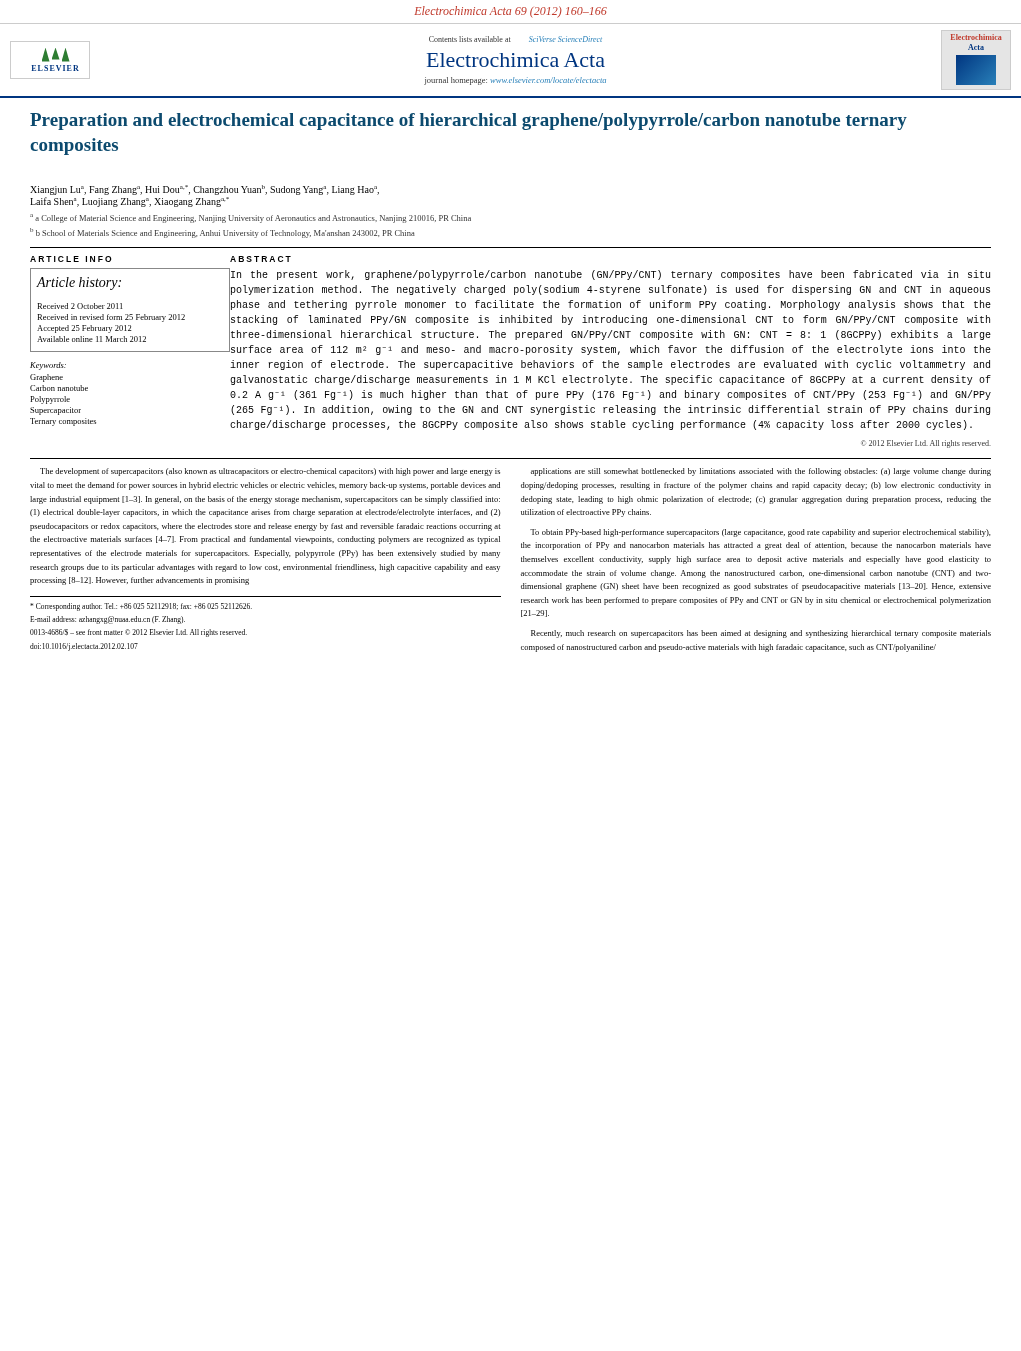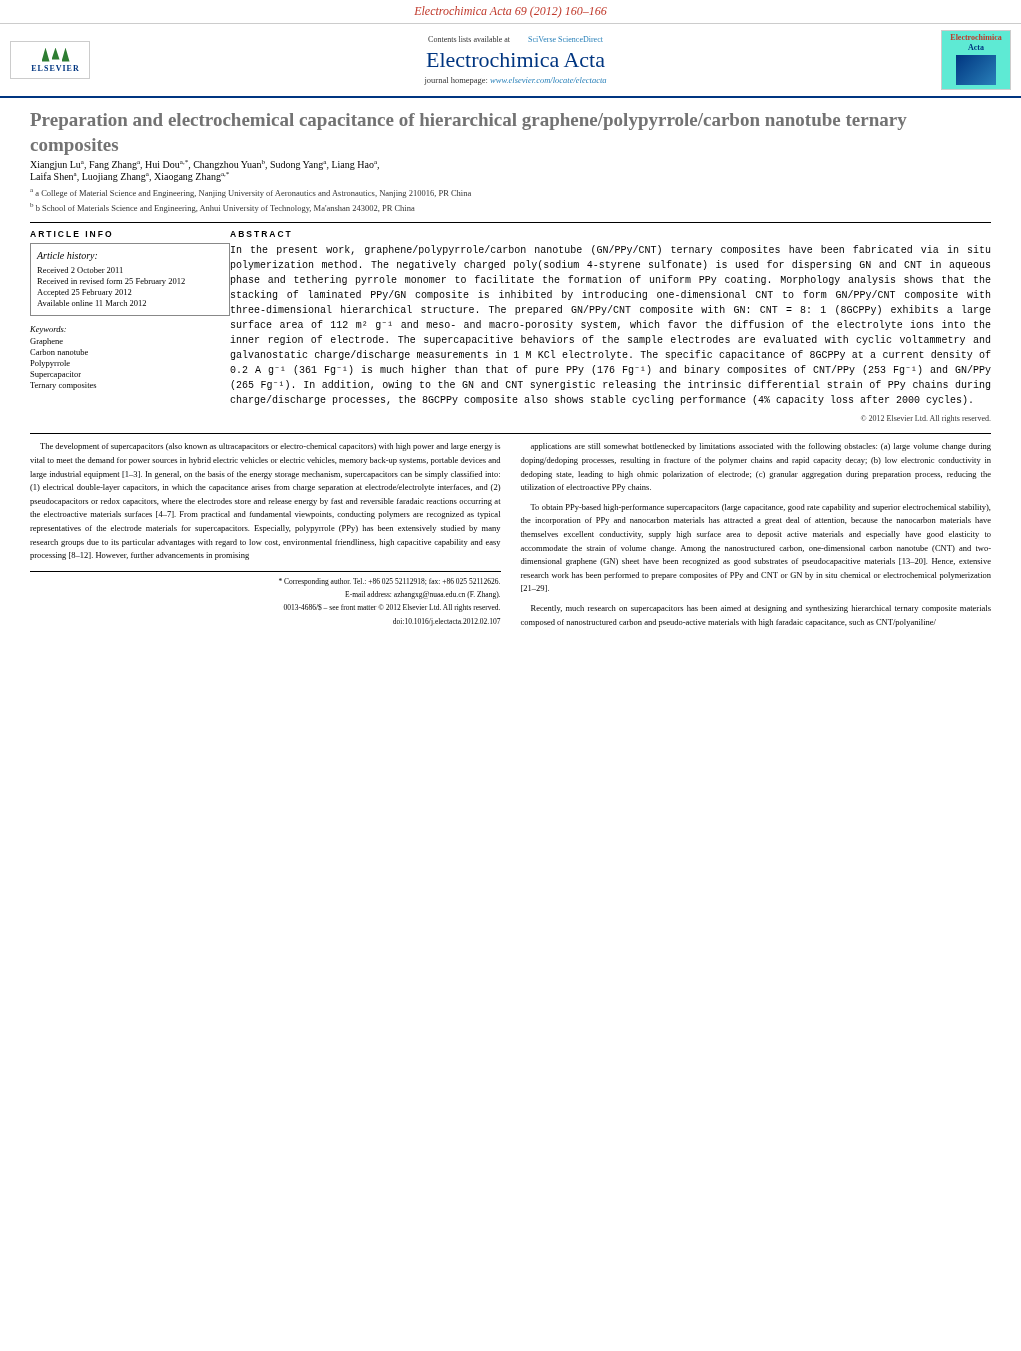--- a/index.html
+++ b/index.html
@@ -57,20 +57,21 @@
       flex: 1;
       text-align: center;
     }
     .sciverse-line {
       font-size: 8px;
       color: #333;
       margin-bottom: 3px;
     }
     .sciverse-link {
       color: #2980b9;
+      font-style: italic;
       margin-left: 16px;
     }
     .journal-title {
       font-size: 22px;
       color: #003580;
       font-family: 'Times New Roman', Times, serif;
       margin-bottom: 2px;
     }
     .journal-homepage {
       font-size: 8.5px;
@@ -86,35 +87,35 @@
       height: 60px;
       border: 1px solid #ccc;
       display: flex;
       align-items: center;
       justify-content: center;
       flex-shrink: 0;
       font-size: 7px;
       color: #003580;
       font-weight: bold;
       flex-direction: column;
-      background: #5eead4;
+      background: #e5e5e5;
     }
 
     
     .article-body {
       padding: 10px 30px 10px 30px;
     }
 
     .article-title {
       font-size: 19px;
       font-weight: bold;
       font-family: 'Times New Roman', Times, serif;
-      margin-bottom: 0;
+      margin-bottom: 25px;
       line-height: 1.3;
-      color: #737373;
+      color: #0c4a6e;
     }
 
     .authors-line {
       font-size: 10px;
       margin-bottom: 4px;
       color: #000;
     }
     .authors-line sup {
       font-size: 7px;
     }
@@ -166,22 +167,22 @@
     }
 
     .article-info-box {
       border: 1px solid #888;
       padding: 6px;
       font-size: 8.5px;
       margin-bottom: 8px;
     }
     .article-info-label {
       font-style: italic;
-      font-size: 10px;
-      margin-bottom: 4px;
+      font-size: 14px;
+      margin-bottom: 10px;
     }
     .article-info-row {
       margin-bottom: 1px;
     }
 
     .keywords-section {
       font-size: 8.5px;
     }
     .kw-label {
       font-style: italic;
@@ -256,21 +257,20 @@
       border-top: 1px solid #000;
       margin-top: 8px;
       padding-top: 4px;
       font-size: 7.5px;
       color: #000;
       line-height: 1.5;
     }
 
     .footnote-line {
       margin-bottom: 2px;
-      text-align: right;
     }
 
     
     .els-logo-graphic {
       display: flex;
       gap: 2px;
       margin-bottom: 2px;
     }
     .els-tree {
       width: 8px;

